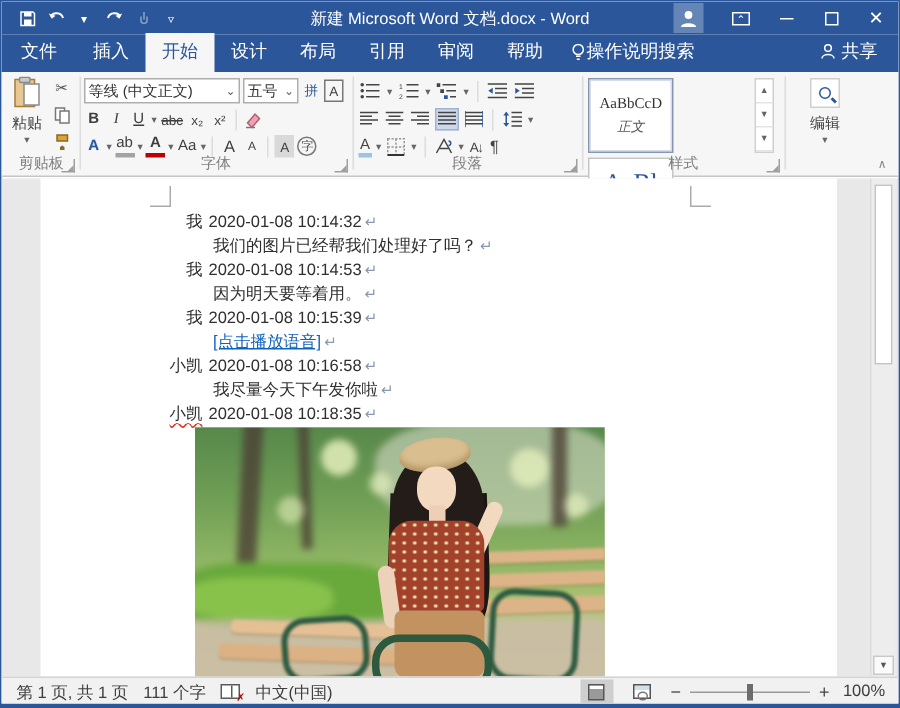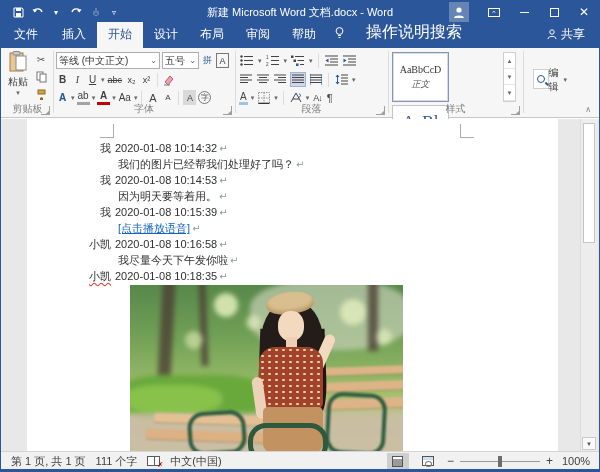--- a/index.html
+++ b/index.html
@@ -24,21 +24,21 @@
   .ico-min { width:9px; height:1px; background:#fff; display:block; }
   .ico-max { width:9px; height:9px; border:1px solid #fff; display:block; }
   .ico-close { font-size:12px; line-height:1; }
   .ico-ribopt { width:12px; height:9px; border:1px solid #fff; display:flex; align-items:flex-end; justify-content:center; font-size:7px; line-height:5px; }
 
   
   .tabrow { position:absolute; left:0; top:22px; width:100%; height:25px; background:#2b579a; display:flex; align-items:flex-end; }
   .tab { color:#fff; font-size:12px; padding:4px 11px 5px; cursor:default; }
   .tab.file { padding:4px 13px 5px; }
   .tab.active { background:#f6f6f6; color:#2b579a; }
-  .tellme { display:flex; align-items:center; gap:22px; color:#fff; font-size:16px; padding:4px 8px 5px; }
+  .tellme { display:flex; align-items:center; gap:1px; color:#fff; font-size:12px; padding:4px 8px 5px; }
   .tab-share { margin-left:auto; display:flex; align-items:center; gap:4px; color:#fff; font-size:12px; padding:4px 14px 5px; }
 
   
   .ribbon { position:absolute; left:0; top:47px; width:100%; height:70px; background:#f6f6f6; border-bottom:1px solid #c6c6c6; font-size:10px; color:#444; }
   .grp { position:absolute; top:0; height:69px; }
   .grp-label { position:absolute; bottom:1px; left:0; right:0; text-align:center; font-size:10px; color:#7f7f7f; }
   .launcher { position:absolute; bottom:2px; right:2px; width:9px; height:9px; border-right:1px solid #8a8a8a; border-bottom:1px solid #8a8a8a; opacity:.8; }
   .launcher::before { content:"◢"; position:absolute; right:0px; bottom:-1px; font-size:5px; color:#8a8a8a; }
   .gdiv { position:absolute; top:3px; height:62px; width:1px; background:#dcdcdc; }
 
@@ -84,36 +84,36 @@
   .stylecards { position:absolute; left:3px; top:4px; display:flex; gap:3px;flex-direction:column; }
   .card { width:57px; height:50px; background:#fff; border:1px solid #c5c5c5; display:flex; flex-direction:column; align-items:center; justify-content:center; gap:3px; }
   .card.sel { border:1px solid #8496b0; box-shadow:0 0 0 1px #d5dce8 inset; }
   .card .prev { font-size:10px; color:#333; font-family:"Liberation Serif",serif; }
   .card .prev.big { font-size:17px; color:#2f5496; }
   .card .nm { font-size:9px; color:#555;font-style:italic; }
   .stscroll { position:absolute; right:6px; top:4px; width:13px; height:50px; display:flex; flex-direction:column; border:1px solid #cfcfcf; background:#fff; }
   .stscroll span { flex:1; display:flex; align-items:center; justify-content:center; font-size:6px; color:#666; border-bottom:1px solid #e4e4e4; }
 
   .g-edit { left:524px; width:52px; }
-  .editbtn { position:absolute; left:8px; top:4px; width:34px; height:56px; display:flex; flex-direction:row; align-items:center; }
+  .editbtn { position:absolute; left:8px; top:4px; width:34px; height:56px; display:flex; flex-direction:column; align-items:center; }
   .mag { width:20px; height:20px; border:1px solid #cfcfcf; background:#fff; display:flex; align-items:center; justify-content:center; margin-bottom:3px; }
   .mag-g { position:relative; width:8px; height:8px; border:1.5px solid #2b579a; border-radius:50%; }
   .mag-g::after { content:""; position:absolute; left:7px; top:7px; width:4px; height:1.5px; background:#2b579a; transform:rotate(45deg); }
   .editbtn .lbl { font-size:10px; color:#444; }
   .collapse { position:absolute; right:8px; bottom:3px; font-size:8px; color:#888; }
 
   
   .docarea { position:absolute; left:0; top:118px; width:100%; height:332px; background:#e8e8e8; }
   .page { position:absolute; left:26px; top:0; width:531px; height:332px; background:#fff; overflow:hidden;
           font-size:11px; color:#2f2f2f; }
   .cm { position:absolute; width:14px; height:14px; top:5px; border:0 solid #ababab; }
   .cm-l { left:73px; border-right-width:1px; border-bottom-width:1px; }
   .cm-r { left:433px; border-left-width:1px; border-bottom-width:1px; }
   .doctext { position:absolute; left:0; top:21px; right:0; }
-  .dline { height:16px; line-height:16px; padding-left:57px; white-space:nowrap; }
+  .dline { height:16px; line-height:16px; padding-left:57px; white-space:nowrap;margin-left:24px; }
   .dline.msg { padding-left:91px; }
   .spk { display:inline-block; width:27px; text-align:right; margin-right:4px; }
   .spk.err { text-decoration:underline; text-decoration-style:wavy; text-decoration-color:#e23b2e; text-underline-offset:2px; }
   .pm { color:#8a98ad; font-size:10px; margin-left:2px; }
   .vlink { color:#0f62c0; text-decoration:underline; }
 
   
   .photo { position:absolute; left:103px; top:166px; width:273px; height:167px; overflow:hidden; background:#7da45a; }
   .photo div { position:absolute; }
   .ph-bg { inset:0; filter:blur(2.5px); }
@@ -237,20 +237,21 @@
       <span class="winbtn ico-close">✕</span>
     </div>
   </div>
 
   <div class="tabrow">
     <span class="tab file">文件</span>
     <span class="tab">插入</span>
     <span class="tab active">开始</span>
     <span class="tab">设计</span>
     <span class="tab">布局</span>
+    <span class="tab">引用</span>
     <span class="tab">审阅</span>
     <span class="tab">帮助</span>
     <span class="tellme">
       <svg width="9" height="12" viewBox="0 0 9 12">
           <circle cx="4.5" cy="4" r="3.4" fill="none" stroke="#fff"></circle>
           <path d="M3 8.5h3M3.5 10.5h2" stroke="#fff"></path>
         </svg>
       <span>操作说明搜索</span>
     </span>
     <span class="tab-share">

